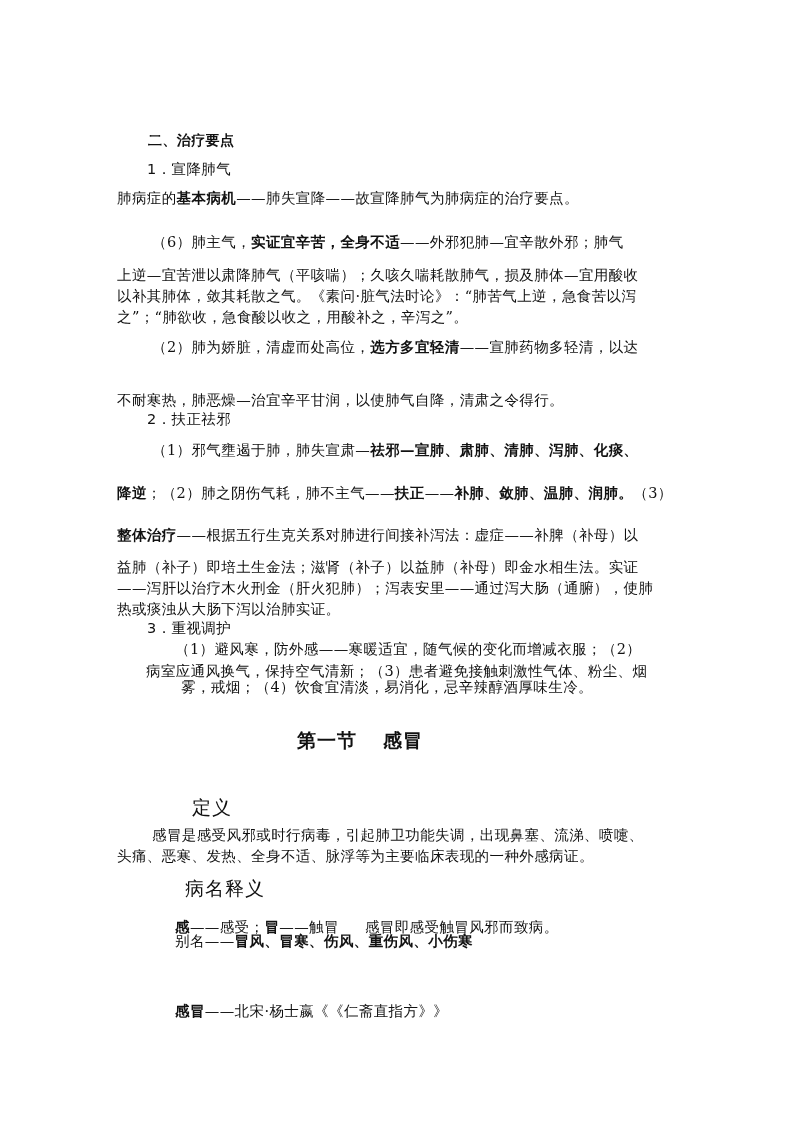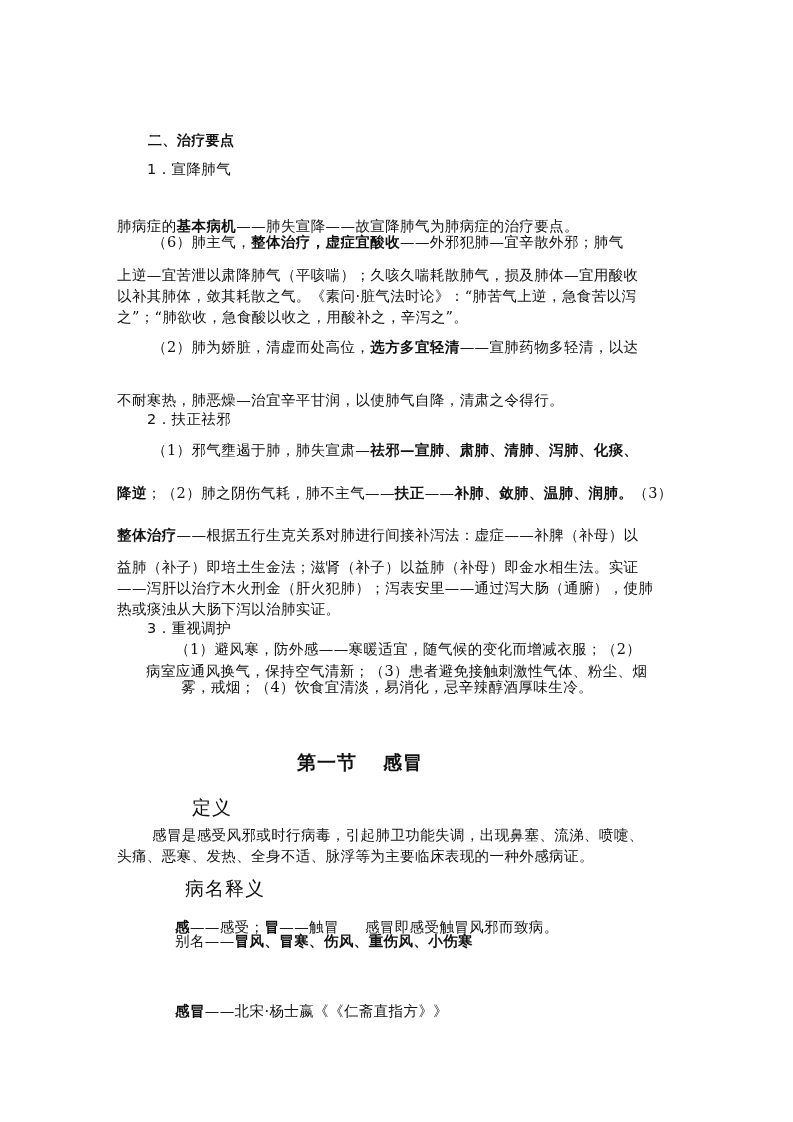--- a/index.html
+++ b/index.html
@@ -23,26 +23,26 @@
 </head>
 <body>
 
 <div class="page">
 
 
   <div class="line h2" style="left:148px; top:131px;">二、治疗要点</div>
 
   <div class="line num" style="left:147px; top:160px;">1．宣降肺气</div>
 
-  <div class="line" style="left:117px; top:189px;margin-top:28px;">
+  <div class="line" style="left:117px; top:189px;">
     <span>肺病症的</span><span class="kai">基本病机</span><span>——肺失宣降——故宣降肺气为肺病症的治疗要点。</span>
   </div>
 
   <div class="line" style="left:152px; top:233px;">
-    <span>（6）肺主气，</span><span class="kai">整体治疗，虚症宜酸收</span><span>——外邪犯肺—宜辛散外邪；肺气</span>
+    <span>（6）肺主气，</span><span class="kai">实证宜辛苦，全身不适</span><span>——外邪犯肺—宜辛散外邪；肺气</span>
   </div>
   <div class="line" style="left:117px; top:266px;">上逆—宜苦泄以肃降肺气（平咳喘）；久咳久喘耗散肺气，损及肺体—宜用酸收</div>
   <div class="line" style="left:117px; top:287px;">以补其肺体，敛其耗散之气。《素问·脏气法时论》：“肺苦气上逆，急食苦以泻</div>
   <div class="line" style="left:117px; top:308px;">之”；“肺欲收，急食酸以收之，用酸补之，辛泻之”。</div>
 
   <div class="line" style="left:152px; top:338px;">
     <span>（2）肺为娇脏，清虚而处高位，</span><span class="kai">选方多宜轻清</span><span>——宣肺药物多轻清，以达</span>
   </div>
   <div class="line" style="left:117px; top:391px;">不耐寒热，肺恶燥—治宜辛平甘润，以使肺气自降，清肃之令得行。</div>
 
@@ -59,21 +59,21 @@
   </div>
   <div class="line" style="left:117px; top:558px;">益肺（补子）即培土生金法；滋肾（补子）以益肺（补母）即金水相生法。实证</div>
   <div class="line" style="left:117px; top:579px;">——泻肝以治疗木火刑金（肝火犯肺）；泻表安里——通过泻大肠（通腑），使肺</div>
   <div class="line" style="left:117px; top:600px;">热或痰浊从大肠下泻以治肺实证。</div>
 
   <div class="line num" style="left:147px; top:619px;">3．重视调护</div>
   <div class="line" style="left:175px; top:640px;">（1）避风寒，防外感——寒暖适宜，随气候的变化而增减衣服；（2）</div>
   <div class="line" style="left:146px; top:662px;">病室应通风换气，保持空气清新；（3）患者避免接触刺激性气体、粉尘、烟</div>
   <div class="line" style="left:141px; top:678px;margin-left:40px;">雾，戒烟；（4）饮食宜清淡，易消化，忌辛辣醇酒厚味生冷。</div>
 
-  <div class="line section-title" style="left:297px; top:750px; line-height:24px;">
+  <div class="line section-title" style="left:297px; top:730px; line-height:24px;font-family:Liberation Mono, monospace;">
     <span>第一节</span><span class="gap"></span><span>感冒</span>
   </div>
 
   <div class="line italic-head" style="left:170px; top:795px; line-height:24px;">定义</div>
   <div class="line" style="left:152px; top:826px;">感冒是感受风邪或时行病毒，引起肺卫功能失调，出现鼻塞、流涕、喷嚏、</div>
   <div class="line" style="left:117px; top:847px;">头痛、恶寒、发热、全身不适、脉浮等为主要临床表现的一种外感病证。</div>
 
   <div class="line italic-head" style="left:163px; top:876px; line-height:24px;">病名释义</div>
 
   <div class="line" style="left:175px; top:918px;">

